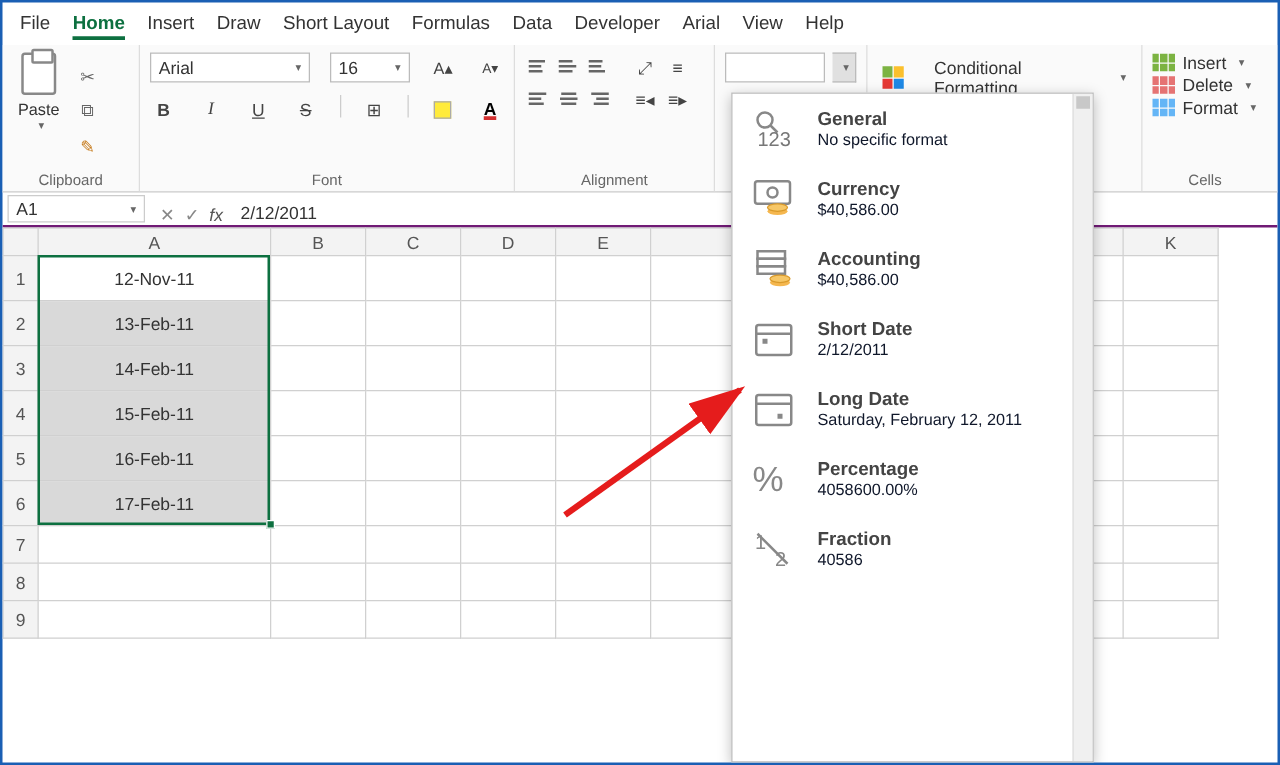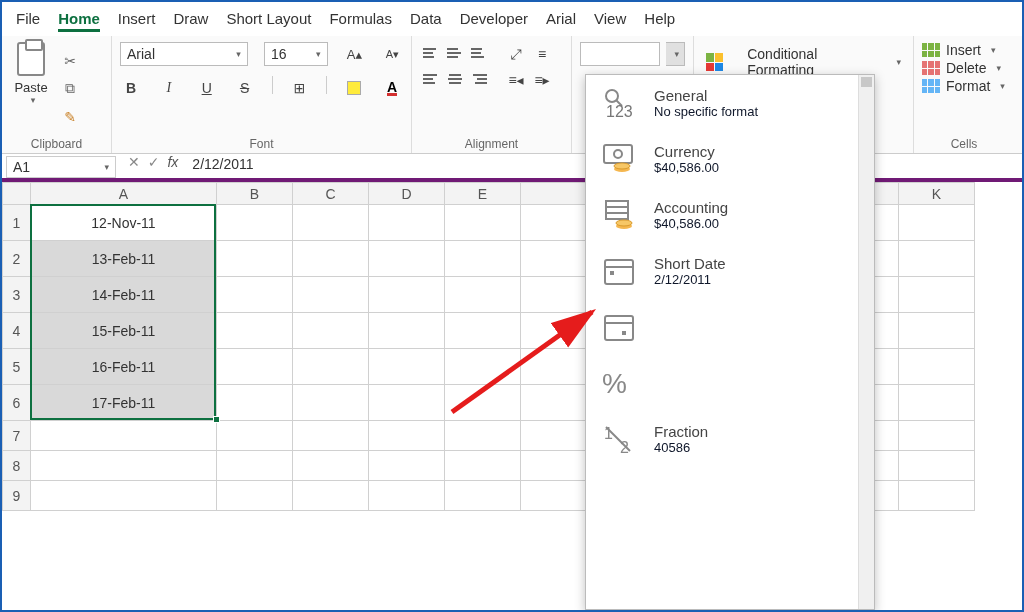--- a/index.html
+++ b/index.html
@@ -111,22 +111,22 @@
   .cond-icon span:nth-child(3){background:#e53935;}
   .cond-icon span:nth-child(4){background:#1e88e5;}
   .cells-col { display:flex; flex-direction:column; gap:2px; font-size:14px; }
   .cells-row { display:flex; align-items:center; gap:6px; }
   .cells-icon { width:18px; height:14px; display:grid; grid-template-columns:1fr 1fr 1fr; gap:1px; }
   .cells-icon span { background:#7cb342; }
   .cells-icon.del span { background:#e57373; }
   .cells-icon.fmt span { background:#64b5f6; }
   
   .formula-bar {
-    display:flex; align-items:flex-start;
-    border-bottom:4px solid #701a75;
+    display:flex; align-items:flex-end;
+    border-bottom:2px solid #701a75;
     height: 28px;
     font-size:14px;
   }
   .namebox { width:110px; border:1px solid #ccc; padding:2px 6px; margin:2px 4px; display:flex; justify-content:space-between; align-items:center;}
   .fx-area { display:flex; align-items:center; gap:8px; padding:0 8px; color:#888; }
   .fx-label { font-style:italic; color:#555; }
   .formula-input { flex:1; padding:2px 6px; color:#333; }
   
   .grid-wrap { position:relative; }
   .grid { border-collapse: collapse; table-layout:fixed; }
@@ -161,21 +161,21 @@
     border:1px solid #bbb;
     box-shadow: 0 3px 10px rgba(0,0,0,0.25);
     overflow:hidden;
     z-index: 50;
   }
   .dd-scroll { position:absolute; right:0; top:0; width:16px; height:100%; background:#f0f0f0; border-left:1px solid #ddd;}
   .dd-scroll .thumb { position:absolute; top:2px; left:2px; width:11px; height:10px; background:#c8c8c8;}
   .fmt-item { display:flex; gap:14px; padding:10px 14px; align-items:center; }
   .fmt-icon { width:40px; height:36px; display:flex; align-items:center; justify-content:center; color:#777; }
   .fmt-texts { display:flex; flex-direction:column; }
-  .fmt-title { font-size:15px; font-weight:400; color:#444; }
+  .fmt-title { font-size:15px; font-weight:700; color:#444; }
   .fmt-sample { font-size:13px; color:#0f172a; }
   
   .arrow-svg { position:absolute; top: 300px; left: 440px; z-index:60; pointer-events:none;}
   
   svg { display:block; }
 </style>
 </head>
 <body>
 
 <div class="menubar">
@@ -568,26 +568,34 @@
         </div>
       </div>
       <div class="fmt-item">
         <div class="fmt-icon">
           <svg width="36" height="32">
             <rect x="3" y="5" width="28" height="24" rx="2" fill="none" stroke="#888" stroke-width="2"></rect>
             <line x1="3" y1="12" x2="31" y2="12" stroke="#888" stroke-width="2"></line>
             <rect x="20" y="20" width="4" height="4" fill="#888"></rect>
           </svg>
         </div>
+        <div class="fmt-texts">
+          <span class="fmt-title">Long Date</span>
+          <span class="fmt-sample">Saturday, February 12, 2011</span>
+        </div>
       </div>
       <div class="fmt-item">
         <div class="fmt-icon">
           <svg width="36" height="32">
             <text x="0" y="26" font-size="28" fill="#888">%</text>
           </svg>
+        </div>
+        <div class="fmt-texts">
+          <span class="fmt-title">Percentage</span>
+          <span class="fmt-sample">4058600.00%</span>
         </div>
       </div>
       <div class="fmt-item">
         <div class="fmt-icon">
           <svg width="36" height="32">
             <text x="2" y="16" font-size="16" fill="#888">1</text>
             <line x1="4" y1="4" x2="28" y2="28" stroke="#888" stroke-width="2"></line>
             <text x="18" y="30" font-size="16" fill="#888">2</text>
           </svg>
         </div>

